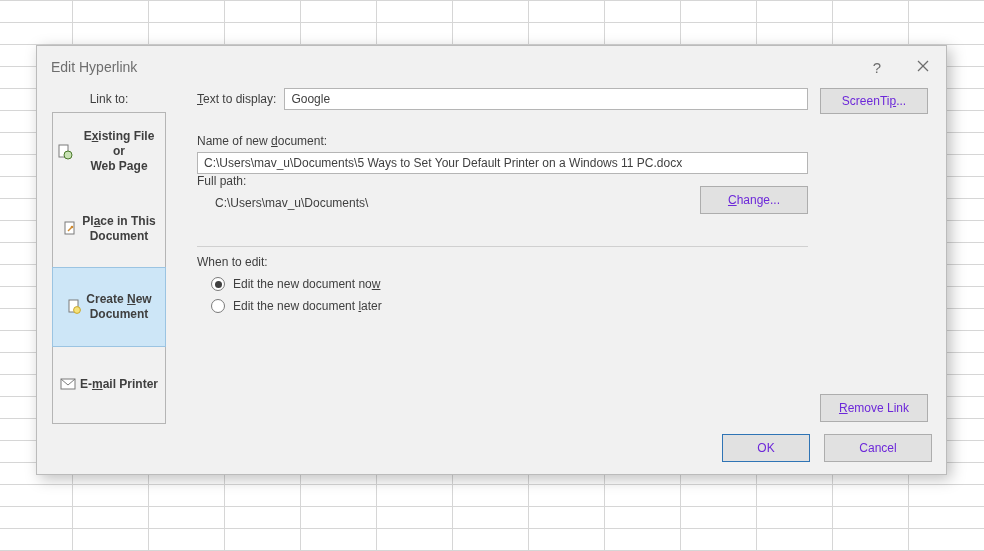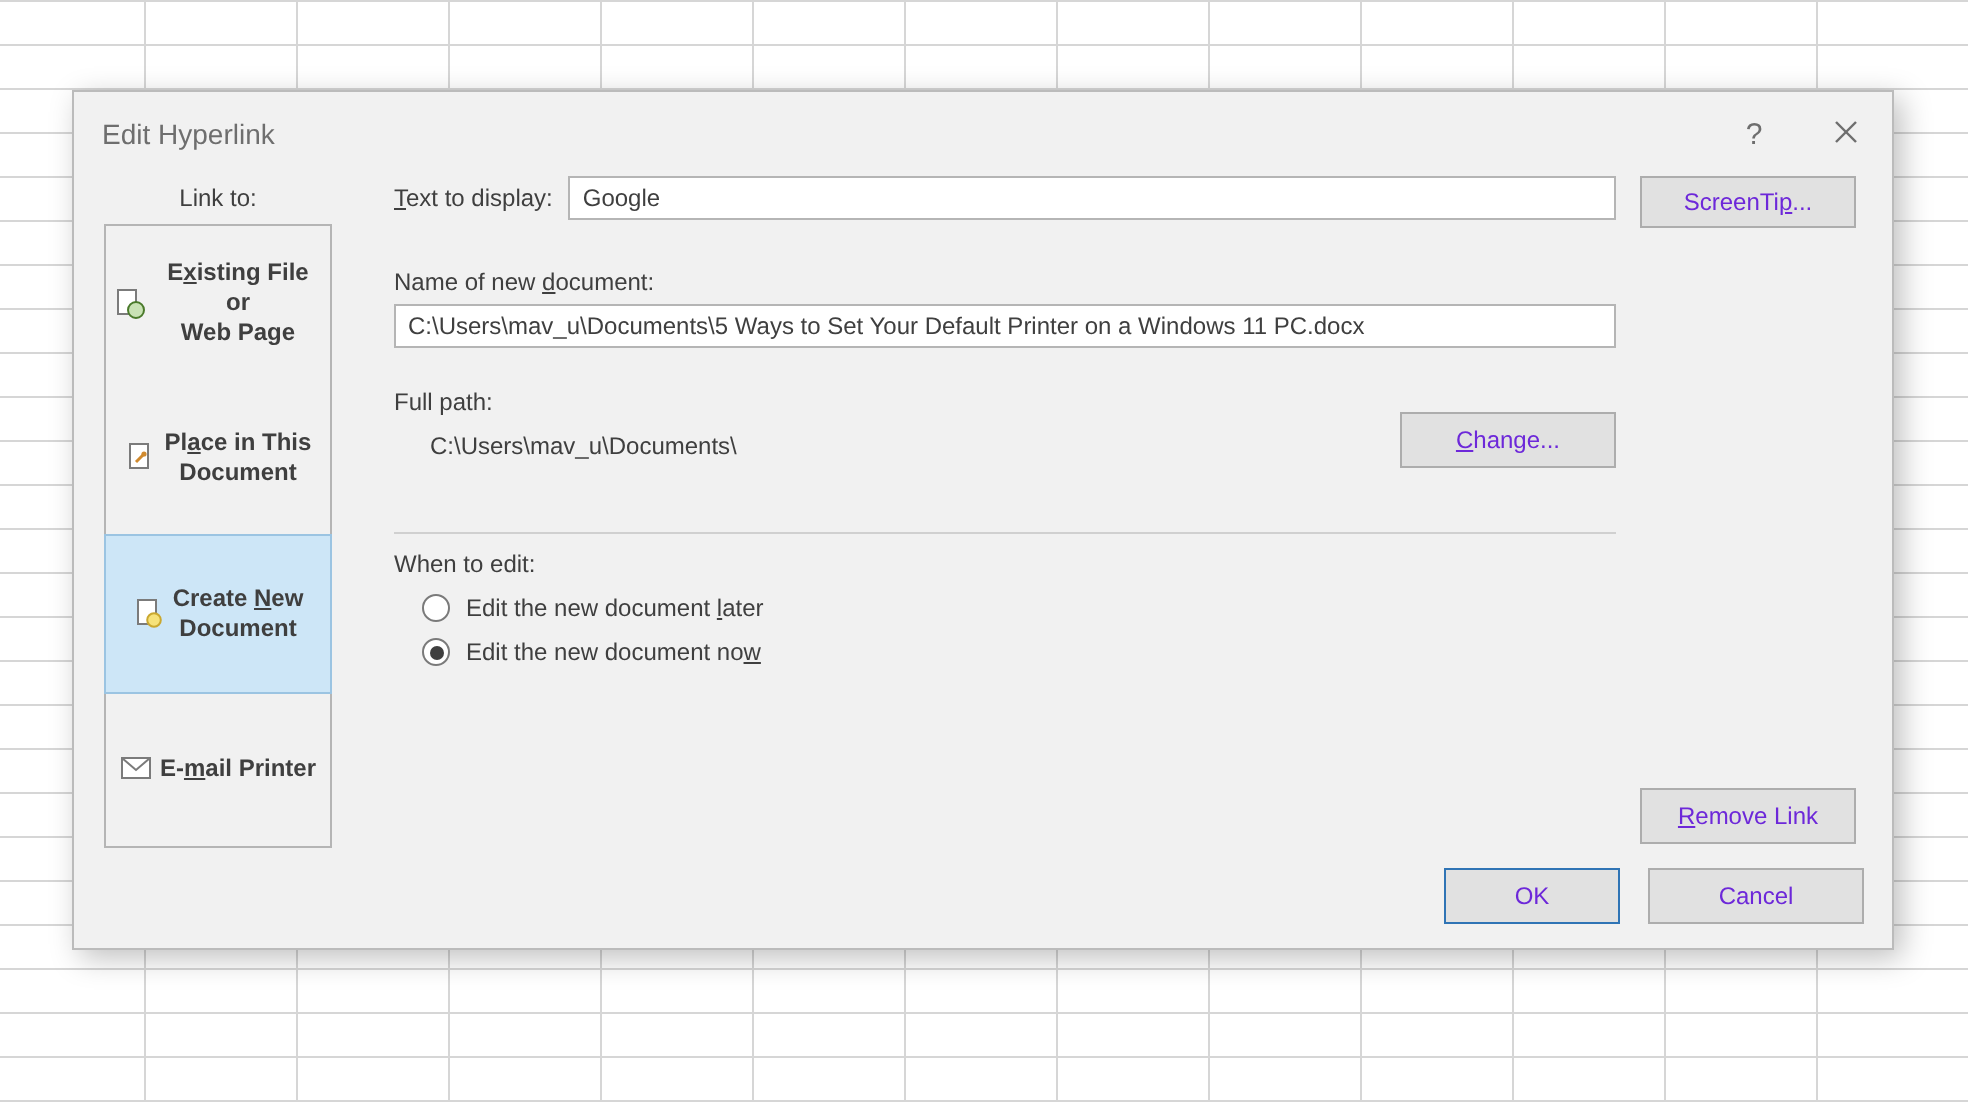--- a/index.html
+++ b/index.html
@@ -196,39 +196,39 @@
         <div class="row mtop">
           <span class="tlabel"><span></span><span class="underline-letter">T</span><span>ext to display:</span></span>
           <input class="text-input" value="Google" style="">
         </div>
 
         <div class="section-label"><span>Name of new </span><span class="underline-letter">d</span><span>ocument:</span></div>
         <div class="row" style="margin-top:4px;">
           <input class="text-input" value="C:\Users\mav_u\Documents\5 Ways to Set Your Default Printer on a Windows 11 PC.docx" style="">
         </div>
 
-        <div class="section-label" style="margin-top:20px;">Full path:</div>
+        <div class="section-label" style="margin-top:0;">Full path:</div>
         <div class="fullpath-val">C:\Users\mav_u\Documents\</div>
         <div class="change-row">
           <div class="btn" style="width:108px;">
               <span></span>
               <span class="underline-letter">C</span>
               <span>hange...</span>
             </div>
         </div>
 
         <div class="hr"></div>
         <div class="tlabel">When to edit:</div>
         <div class="radio-row">
+          <span class="radio checked"></span>
+          <span><span>Edit the new document no</span><span class="underline-letter">w</span><span></span></span>
+        </div>
+        <div class="radio-row">
           <span class="radio"></span>
           <span><span>Edit the new document </span><span class="underline-letter">l</span><span>ater</span></span>
-        </div>
-        <div class="radio-row">
-          <span class="radio checked"></span>
-          <span><span>Edit the new document no</span><span class="underline-letter">w</span><span></span></span>
         </div>
       </div>
 
       <div class="sidecol">
         <div class="btn wide" style="height:26px;">
             <span>ScreenTi</span>
             <span class="underline-letter">p</span>
             <span>...</span>
           </div>
         <div style="flex:1;"></div>

